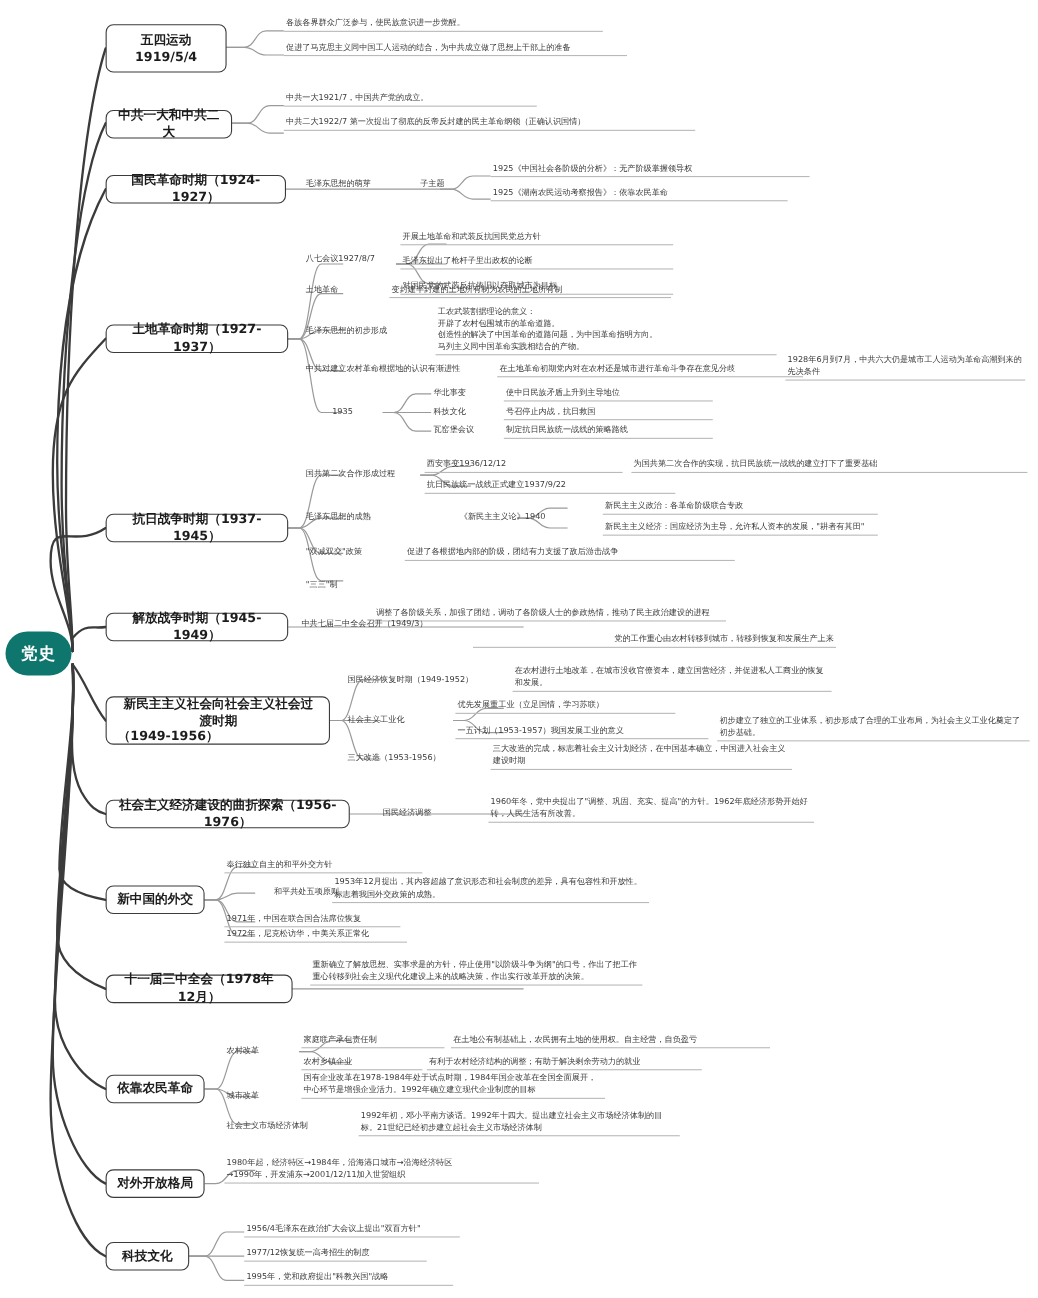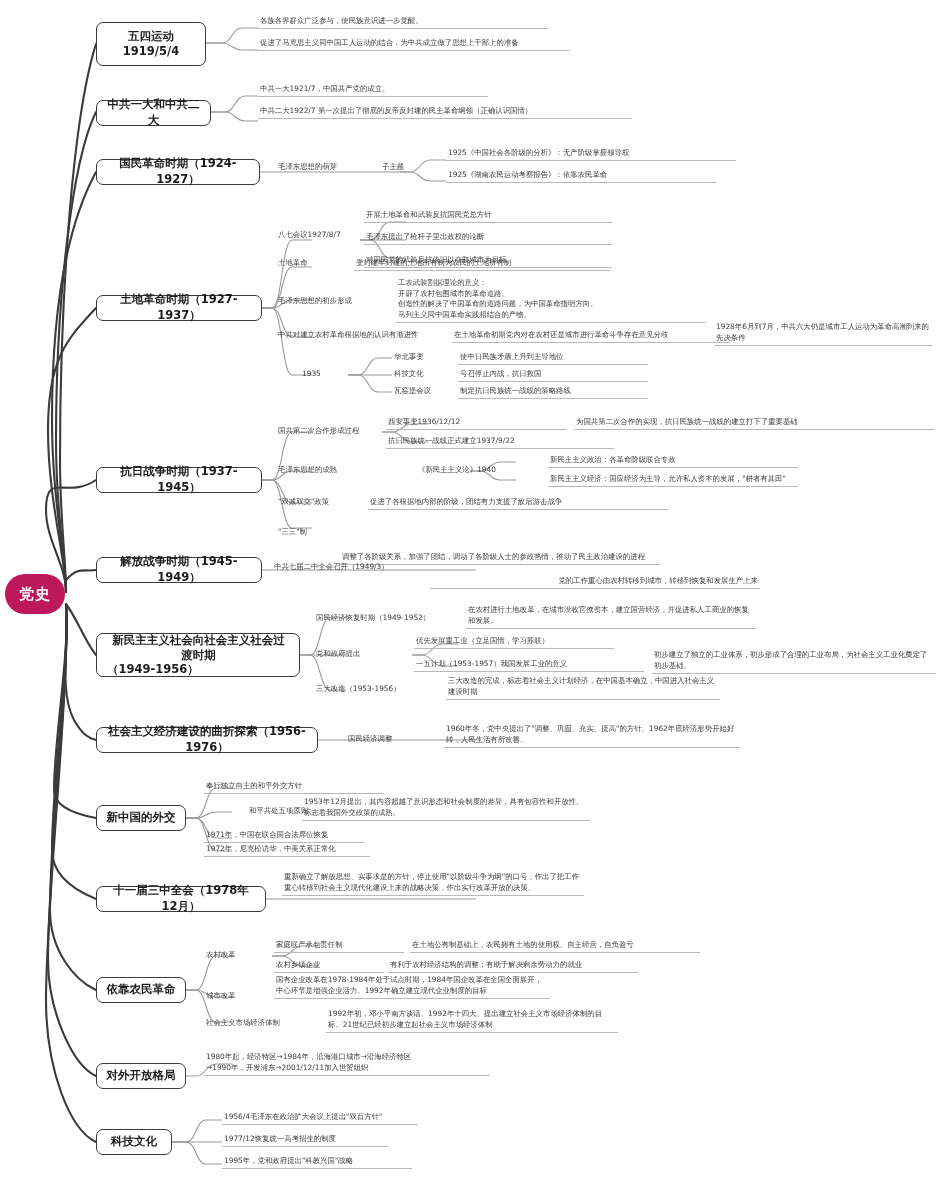--- a/index.html
+++ b/index.html
@@ -131,21 +131,21 @@
       <path d="M272,956 L282,956 C292,956 292,966 302,966 L318,966"></path>
 
       <path d="M186,1076 L196,1076 C206,1076 206,1064 216,1064 L232,1064"></path>
 
       <path d="M172,1142 L186,1142 C196,1142 196,1120 206,1120 L222,1120"></path>
       <path d="M172,1142 L186,1142 C196,1142 196,1142 206,1142 L222,1142"></path>
       <path d="M172,1142 L186,1142 C196,1142 196,1164 206,1164 L222,1164"></path>
     </g>
   </svg>
 
-  <div class="node root" style="left: 5px; top: 574px; width: 60px; height: 40px; background: #be185d;">
+  <div class="node root" style="left: 5px; top: 574px; width: 60px; height: 40px; background: #0f766e;">
     <span>党史</span>
   </div>
 
   <div class="node l1 two-line" style="left:96px;top:22px;width:110px;height:44px;flex-direction:column;">
     <span>五四运动</span>
     <span>1919/5/4</span>
   </div>
   <div class="node leaf" style="left:258px;top:16px;width:290px;">各族各界群众广泛参与，使民族意识进一步觉醒。</div>
   <div class="node leaf wrap" style="left:258px;top:38px;width:312px;">促进了马克思主义同中国工人运动的结合，为中共成立做了思想上干部上的准备</div>
 
@@ -220,21 +220,21 @@
   <div class="node mid nb" style="left:272px;top:562px;width:160px;">中共七届二中全会召开（1949/3）</div>
   <div class="node leaf" style="left:430px;top:576px;width:330px;text-align:right;">党的工作重心由农村转移到城市，转移到恢复和发展生产上来</div>
 
   <div class="node l1 two-line" style="left:96px;top:633px;width:204px;height:44px;flex-direction:column;align-items:flex-start;padding-left:10px;">
     <span>新民主主义社会向社会主义社会过渡时期</span>
     <span>（1949-1956）</span>
   </div>
   <div class="node mid nb" style="left:314px;top:613px;width:150px;">国民经济恢复时期（1949-1952）</div>
   <div class="node leaf wrap" style="left:466px;top:605px;width:290px;">在农村进行土地改革，在城市没收官僚资本，建立国营经济，并促进私人工商业的恢复和发展。</div>
 
-  <div class="node mid nb" style="left:314px;top:649px;width:100px;">党和政府提出</div>
+  <div class="node mid nb" style="left:314px;top:649px;width:100px;">社会主义工业化</div>
   <div class="node leaf" style="left:414px;top:636px;width:200px;">优先发展重工业（立足国情，学习苏联）</div>
   <div class="node leaf" style="left:414px;top:659px;width:230px;">一五计划（1953-1957）我国发展工业的意义</div>
   <div class="node leaf wrap" style="left:652px;top:650px;width:284px;">初步建立了独立的工业体系，初步形成了合理的工业布局，为社会主义工业化奠定了初步基础。</div>
 
   <div class="node mid nb" style="left:314px;top:684px;width:130px;">三大改造（1953-1956）</div>
   <div class="node leaf wrap" style="left:446px;top:676px;width:274px;">三大改造的完成，标志着社会主义计划经济，在中国基本确立，中国进入社会主义建设时期</div>
 
   <div class="node l1" style="left:96px;top:727px;width:222px;height:26px;">
     <span>社会主义经济建设的曲折探索（1956-1976）</span>
   </div>

